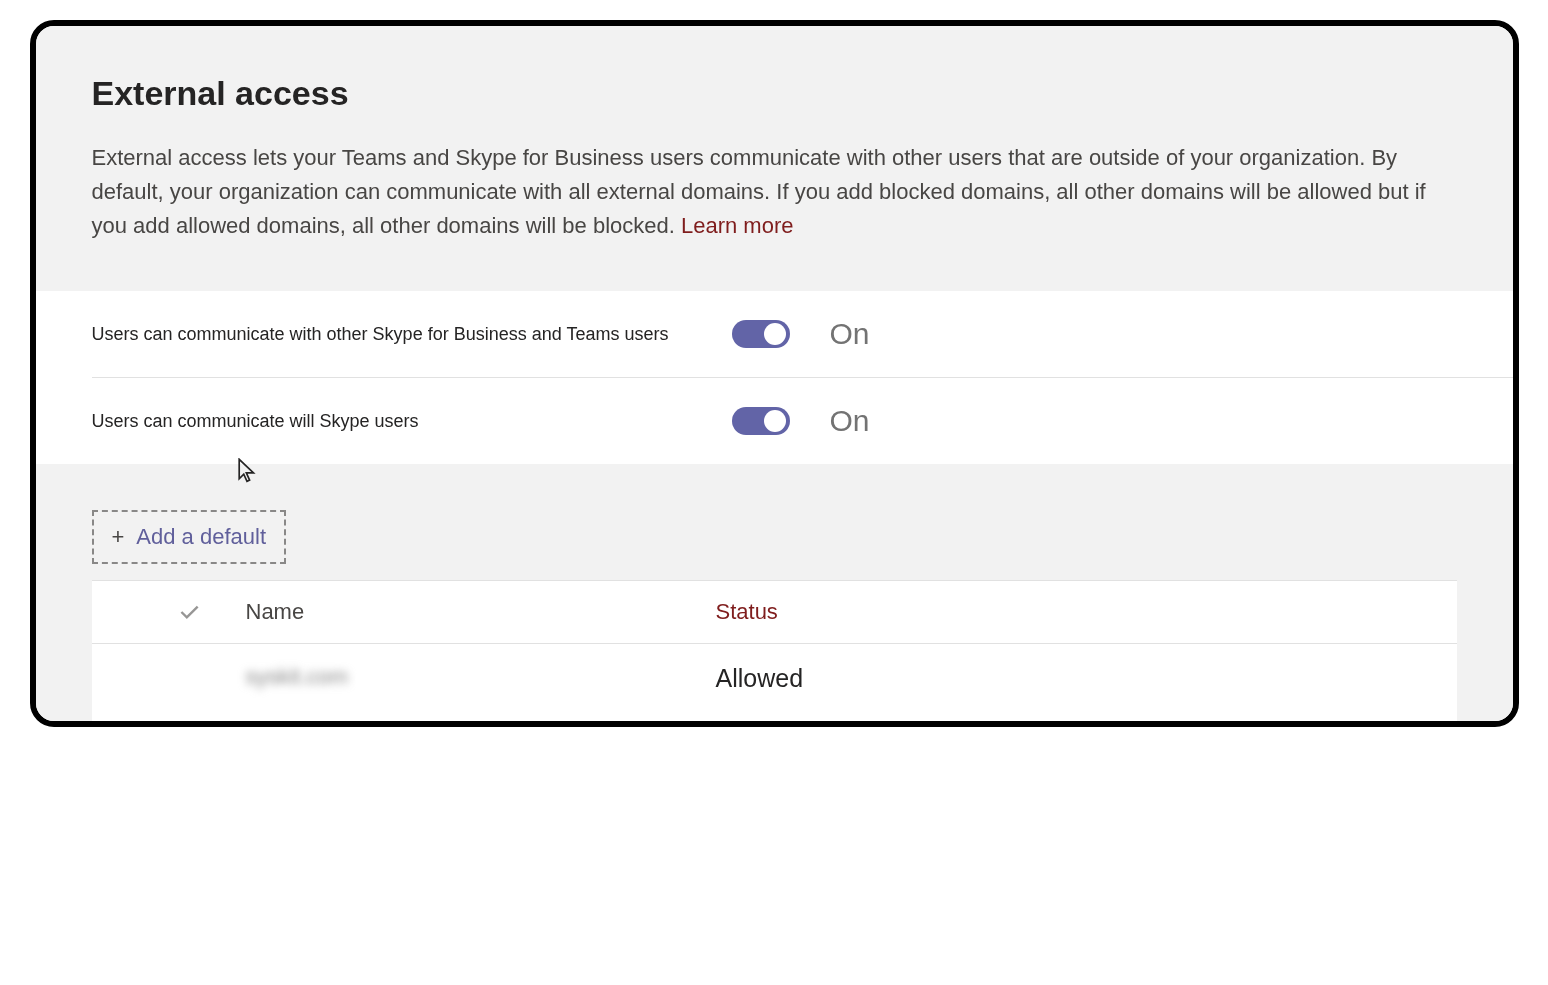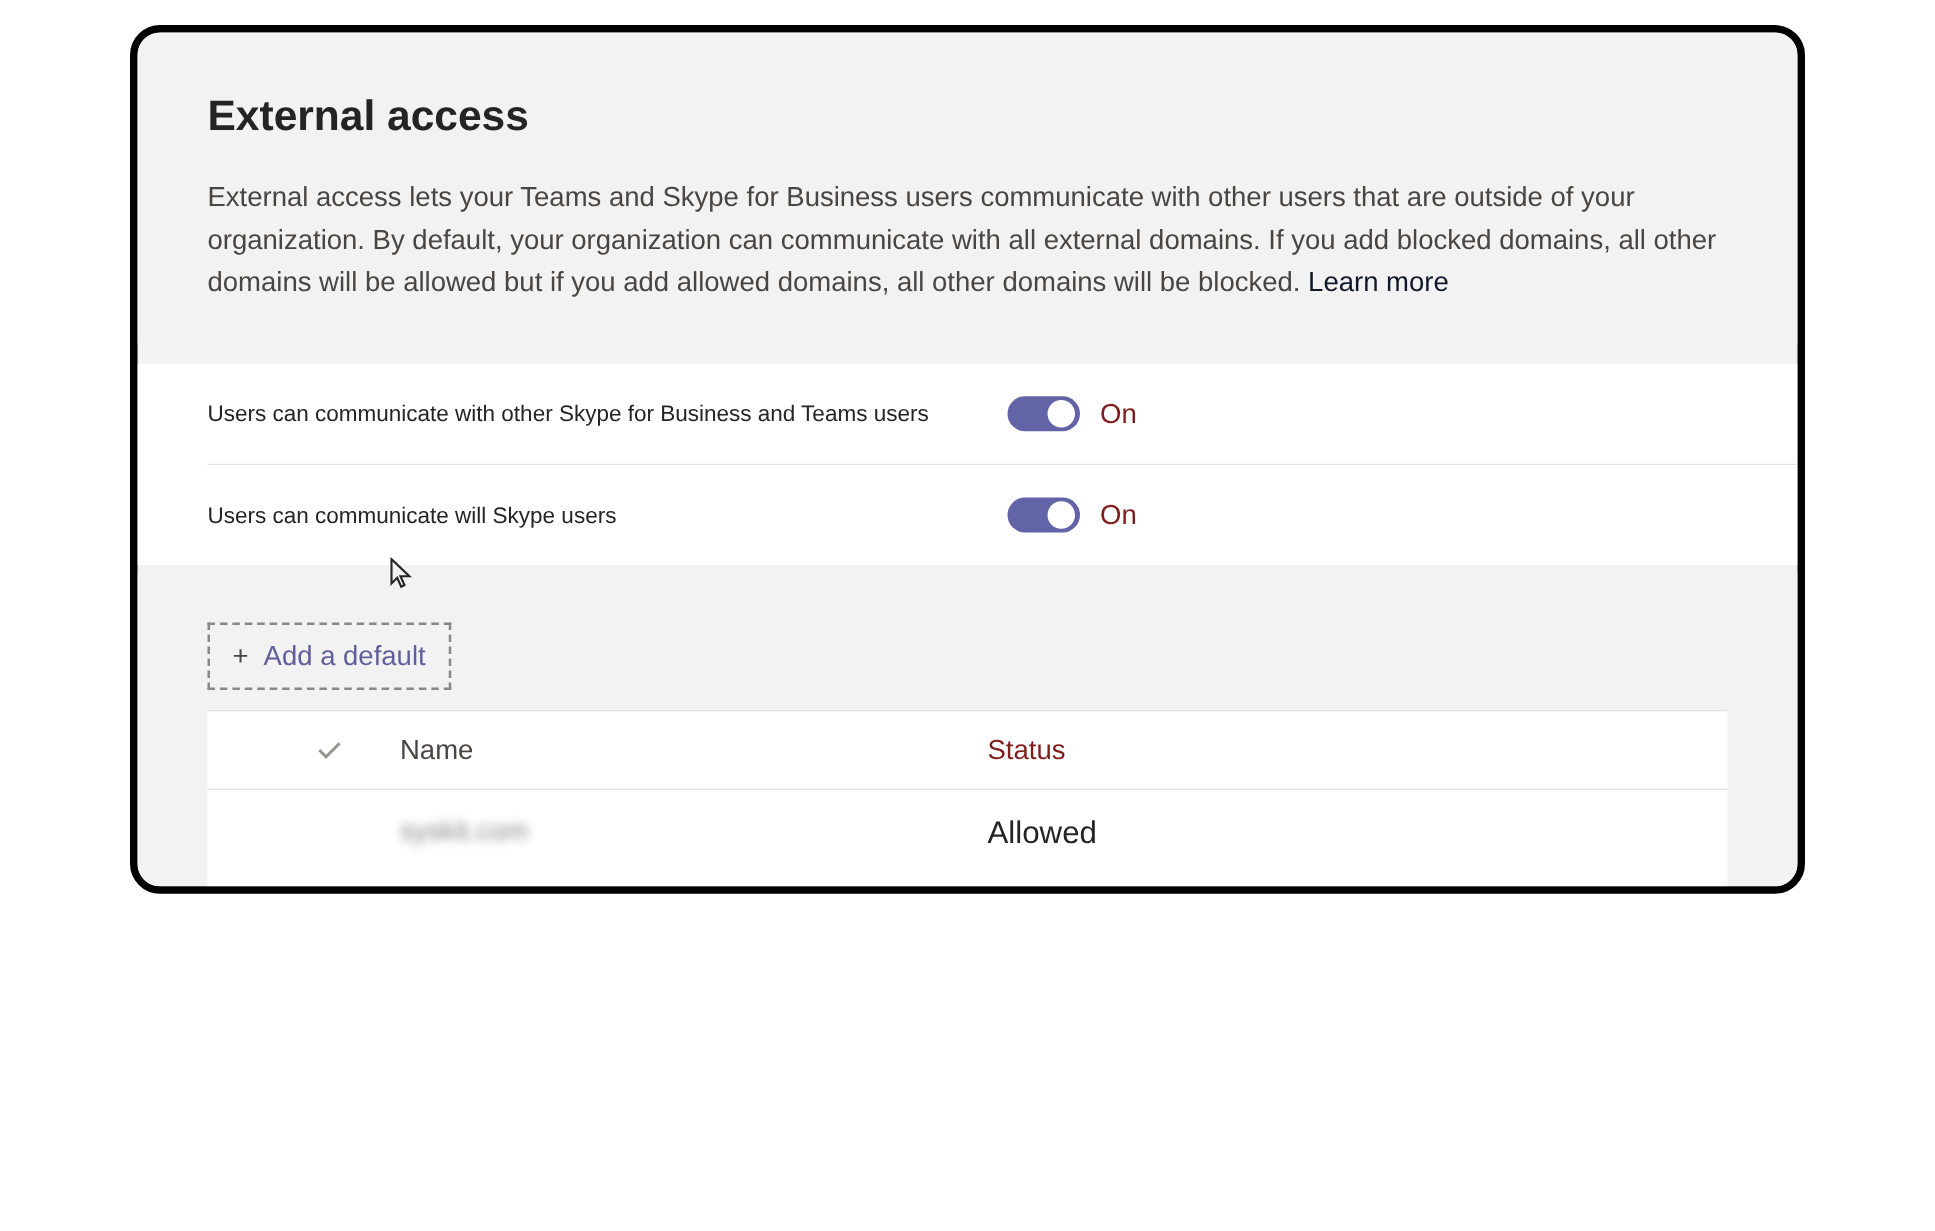--- a/index.html
+++ b/index.html
@@ -9,21 +9,21 @@
     }
     body {
       font-family: 'Segoe UI', -apple-system, BlinkMacSystemFont, sans-serif;
       background: #fff;
       display: flex;
       justify-content: center;
       align-items: flex-start;
       padding: 20px;
     }
     .window {
-      width: 1340px;
+      width: 1489px;
       border: 6px solid #000;
       border-radius: 24px;
       overflow: hidden;
       background: #f2f2f2;
     }
     .content {
       padding: 0;
     }
     .header-section {
       padding: 48px 56px 32px 56px;
@@ -34,21 +34,21 @@
       font-weight: 700;
       color: #252424;
       margin-bottom: 28px;
     }
     .description {
       font-size: 22px;
       line-height: 1.55;
       color: #484644;
     }
     .learn-more-link {
-      color: #0f172a;
+      color: #7f1d1d;
       cursor: pointer;
     }
     .toggle-list {
       margin: 16px 0 0 0;
       padding: 0 0 0 56px;
       background: #fff;
     }
     .toggle-row {
       display: flex;
       align-items: center;
@@ -81,22 +81,23 @@
     .toggle-knob {
       width: 22px;
       height: 22px;
       background: #fff;
       border-radius: 50%;
       position: absolute;
       top: 3px;
       right: 4px;
     }
     .toggle-status {
-      font-size: 22px;
-      color: #7f1d1d;
+      font-size: 30px;
+      color: #737373;
+      margin-left: 24px;
     }
     .cursor-pointer {
       position: relative;
       left: 200px;
       margin-top: -6px;
       margin-bottom: 12px;
       height: 0;
     }
     .domain-section {
       padding: 40px 56px 0 56px;

